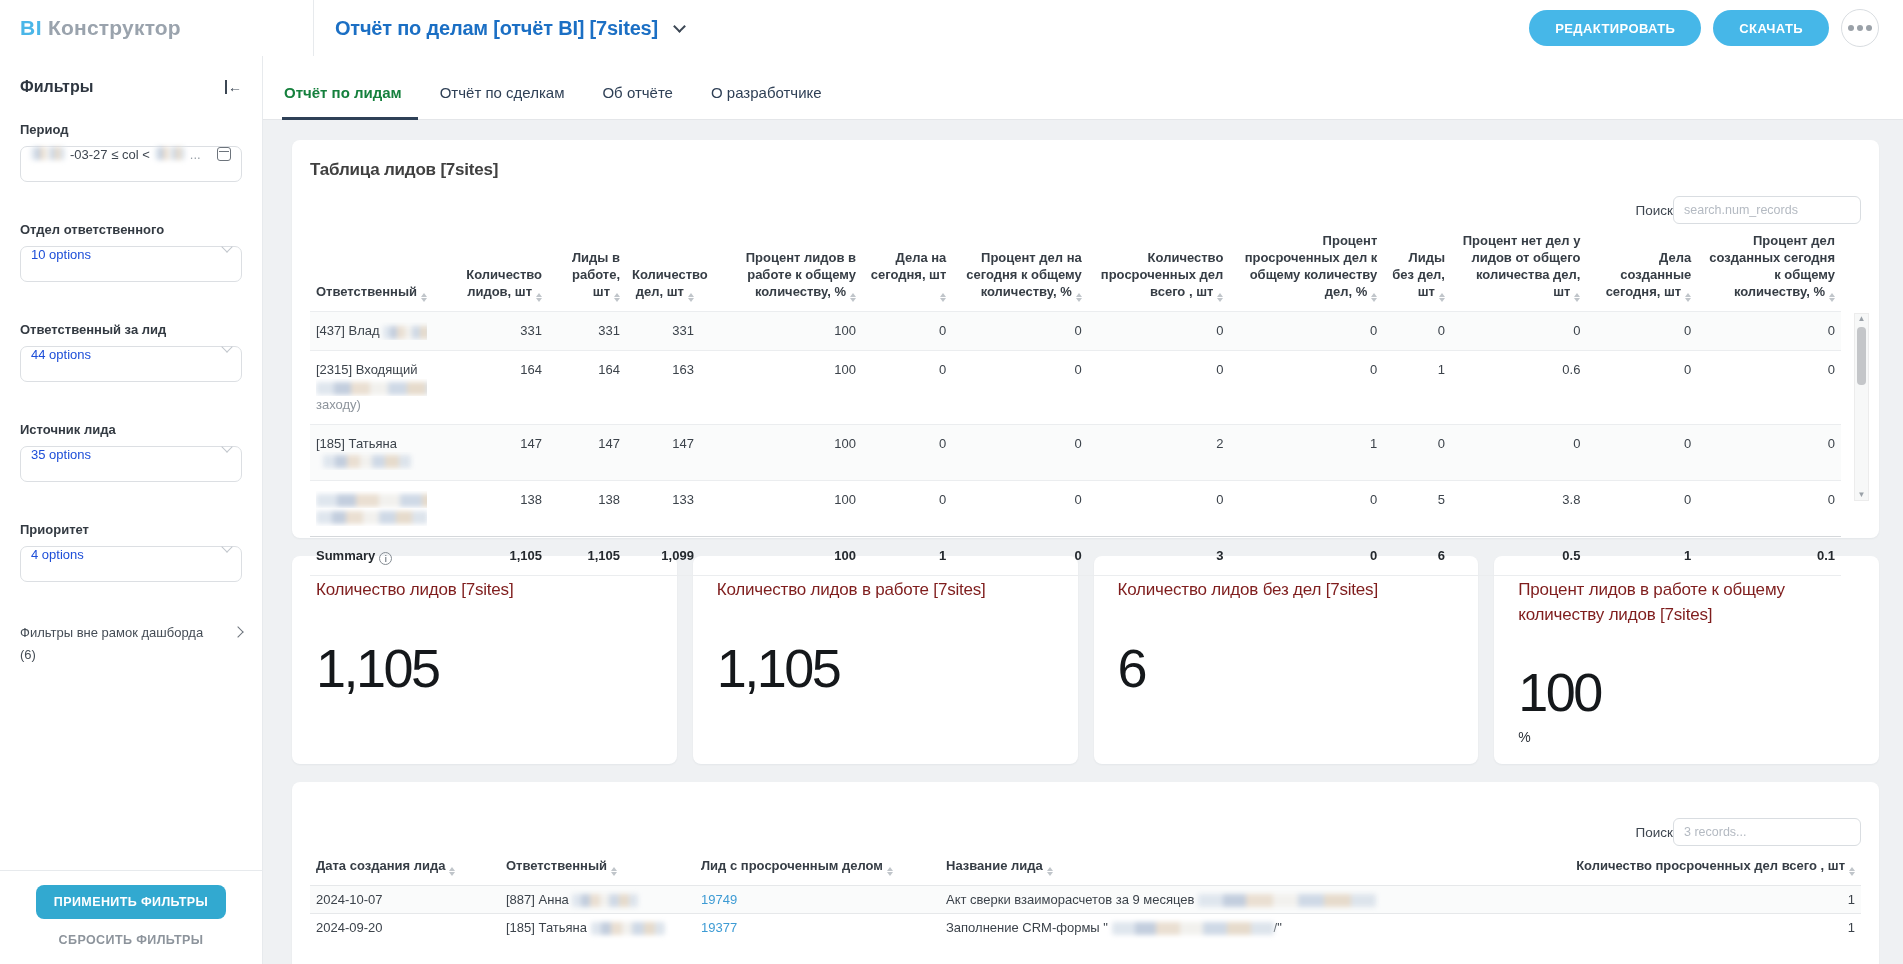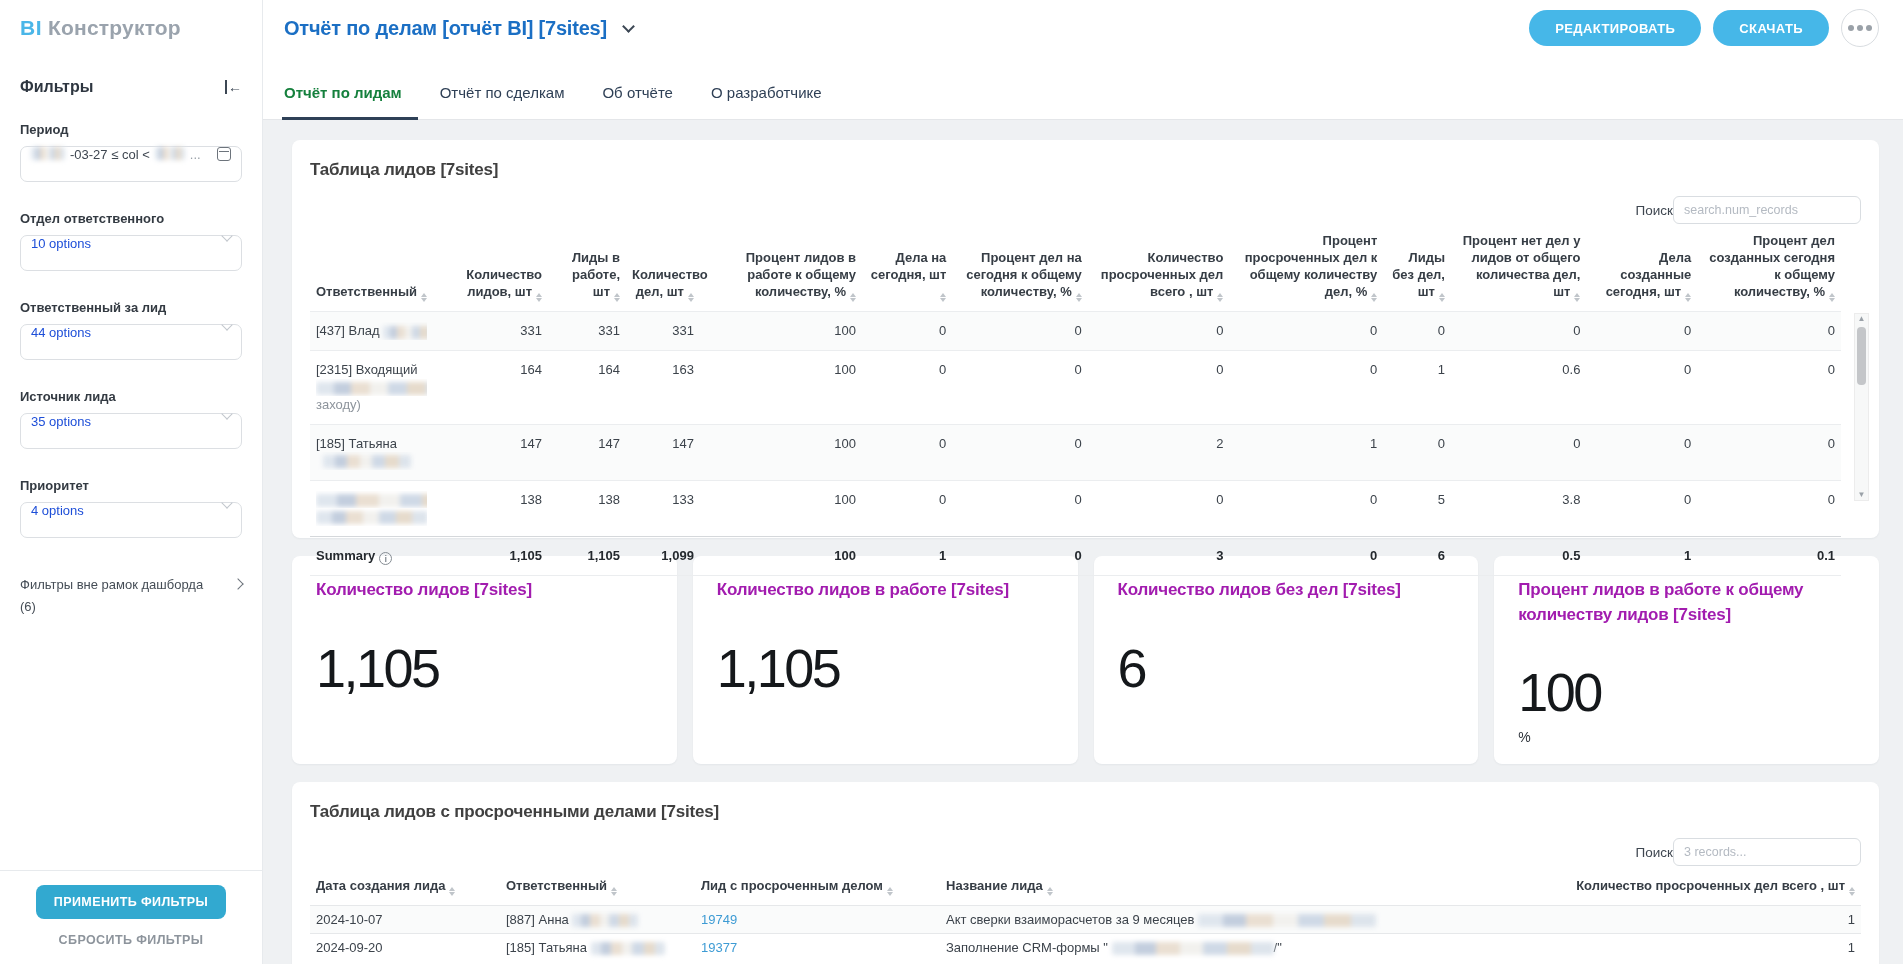--- a/index.html
+++ b/index.html
@@ -1,21 +1,21 @@
 <!DOCTYPE html>
 <html lang="ru"><head>
 <meta charset="utf-8">
 <style>
   * { margin:0; padding:0; box-sizing:border-box; }
   html,body { width:1903px; height:964px; overflow:hidden; background:#eff1f3;
     font-family:"Liberation Sans","DejaVu Sans",sans-serif; color:#3a4149; }
 
   
   .topbar { display:flex; height:56px; background:#fff; }
-  .logo-zone { width:263px; display:flex; align-items:center; padding-left:20px;
+  .logo-zone { width:314px; display:flex; align-items:center; padding-left:20px;
     border-right:1px solid #e7eaed; }
   .logo-bi { font-size:21px; font-weight:bold; color:#4ab6e8; letter-spacing:.5px; }
   .logo-word { font-size:21px; font-weight:bold; color:#9aa3ad; margin-left:6px; letter-spacing:.2px; }
   .topbar-main { flex:1; display:flex; align-items:center; justify-content:space-between;
     padding:0 24px 0 21px; background:#fff; }
   .report-title-wrap { display:flex; align-items:center; gap:17px; }
   .report-title { font-size:20px; font-weight:bold; color:#1b6fc4; letter-spacing:-.2px; }
   .chev-down { width:9px; height:9px; border-right:2px solid #3c4754; border-bottom:2px solid #3c4754;
     transform:rotate(45deg); margin-top:-4px; }
   .topbar-actions { display:flex; align-items:center; gap:12px; }
@@ -31,21 +31,21 @@
   .sidebar { width:263px; background:#fff; border-right:1px solid #e7eaed; position:relative;
     padding:22px 20px 0 20px; }
   .content { flex:1; display:flex; flex-direction:column; }
 
   
   .sb-head { display:flex; align-items:center; justify-content:space-between; margin-bottom:26px; }
   .sb-title { font-size:16px; font-weight:bold; color:#2e3640; }
   .collapse-ic { display:flex; align-items:center; cursor:pointer; color:#3c4754; }
   .collapse-ic .bar { width:2px; height:14px; background:#3c4754; margin-right:1px; }
   .collapse-ic .arr { font-size:14px; line-height:1; }
-  .f-block { margin-bottom:29px; }
+  .f-block { margin-bottom:40px; }
   .f-label { font-size:13px; font-weight:bold; color:#333a42; margin-bottom:9px; }
   .f-input { height:36px; border:1px solid #dcdfe3; border-radius:7px; background:#fff;
     display:flex; align-items:flex-start; padding:0 10px; font-size:13px; color:#3e4650; gap:5px;
     cursor:pointer; }
   .f-input .ph { color:#1d4ed8; }
   .f-input .spacer { flex:1; }
   .sel-chev { width:8px; height:8px; border-right:1.5px solid #c2c7cd; border-bottom:1.5px solid #c2c7cd;
     transform:rotate(45deg); margin-top:-4px; }
   .dots3 { color:#9aa1a8; font-size:13px; }
   .cal-ic { width:14px; height:14px; border:1.5px solid #6d747c; border-radius:3px; position:relative; }
@@ -104,21 +104,21 @@
     vertical-align:-2px; font-style:normal; cursor:pointer; }
   .vscroll { position:absolute; right:10px; top:173px; width:15px; height:188px; background:#f7f8f8;
     border:1px solid #ececec; display:flex; flex-direction:column; align-items:center; }
   .vscroll .a { font-size:8px; color:#9aa1a8; line-height:10px; cursor:pointer; }
   .vscroll .thumb { width:9px; height:58px; background:#c4c6c9; border-radius:4px; margin-top:3px; cursor:grab; }
   .vscroll .spacer { flex:1; }
 
   
   .kpi-row { display:grid; grid-template-columns:repeat(4,1fr); gap:16px; margin-bottom:18px; }
   .kpi-card { height:208px; padding:22px 24px; }
-  .kpi-title { font-size:17px; font-weight:bold; color:#a21caf; letter-spacing:-.2px; line-height:1.45; }
+  .kpi-title { font-size:17px; font-weight:normal; color:#7f1d1d; letter-spacing:-.2px; line-height:1.45; }
   .kpi-value { font-size:54px; font-weight:500; color:#15181b; letter-spacing:-2.5px; margin-top:34px; }
   .kpi-unit { font-size:14px; color:#2d333a; margin-top:6px; }
 
   
   .overdue-card { height:320px; padding:20px 18px; }
   table.flat { border-collapse:collapse; table-layout:fixed; width:100%; margin-top:4px; }
   table.flat th { font-size:13px; font-weight:bold; color:#363d45; text-align:left;
     padding:8px 6px 9px 6px; cursor:pointer; }
   table.flat th:last-child { text-align:right; }
   table.flat td { font-size:13px; color:#3c434b; text-align:left; padding:6px 6px;
@@ -430,21 +430,20 @@
           <div class="kpi-unit"></div>
         </section>
         <section class="card kpi-card">
           <div class="kpi-title">Процент лидов в работе к общему количеству лидов [7sites]</div>
           <div class="kpi-value">100</div>
           <div class="kpi-unit">%</div>
         </section>
       </div>
 
       <section class="card overdue-card">
-        <div class="card-title">Таблица лидов с просроченными делами [7sites]</div>
         <div class="search-row">
           <span class="search-lbl">Поиск</span>
           <input class="search-input" placeholder="3 records..." style="">
         </div>
         <div id="overdue-table">
             <table class="flat">
               <colgroup>
                 <col style="width: 190px;">
                 <col style="width: 195px;">
                 <col style="width: 245px;">

